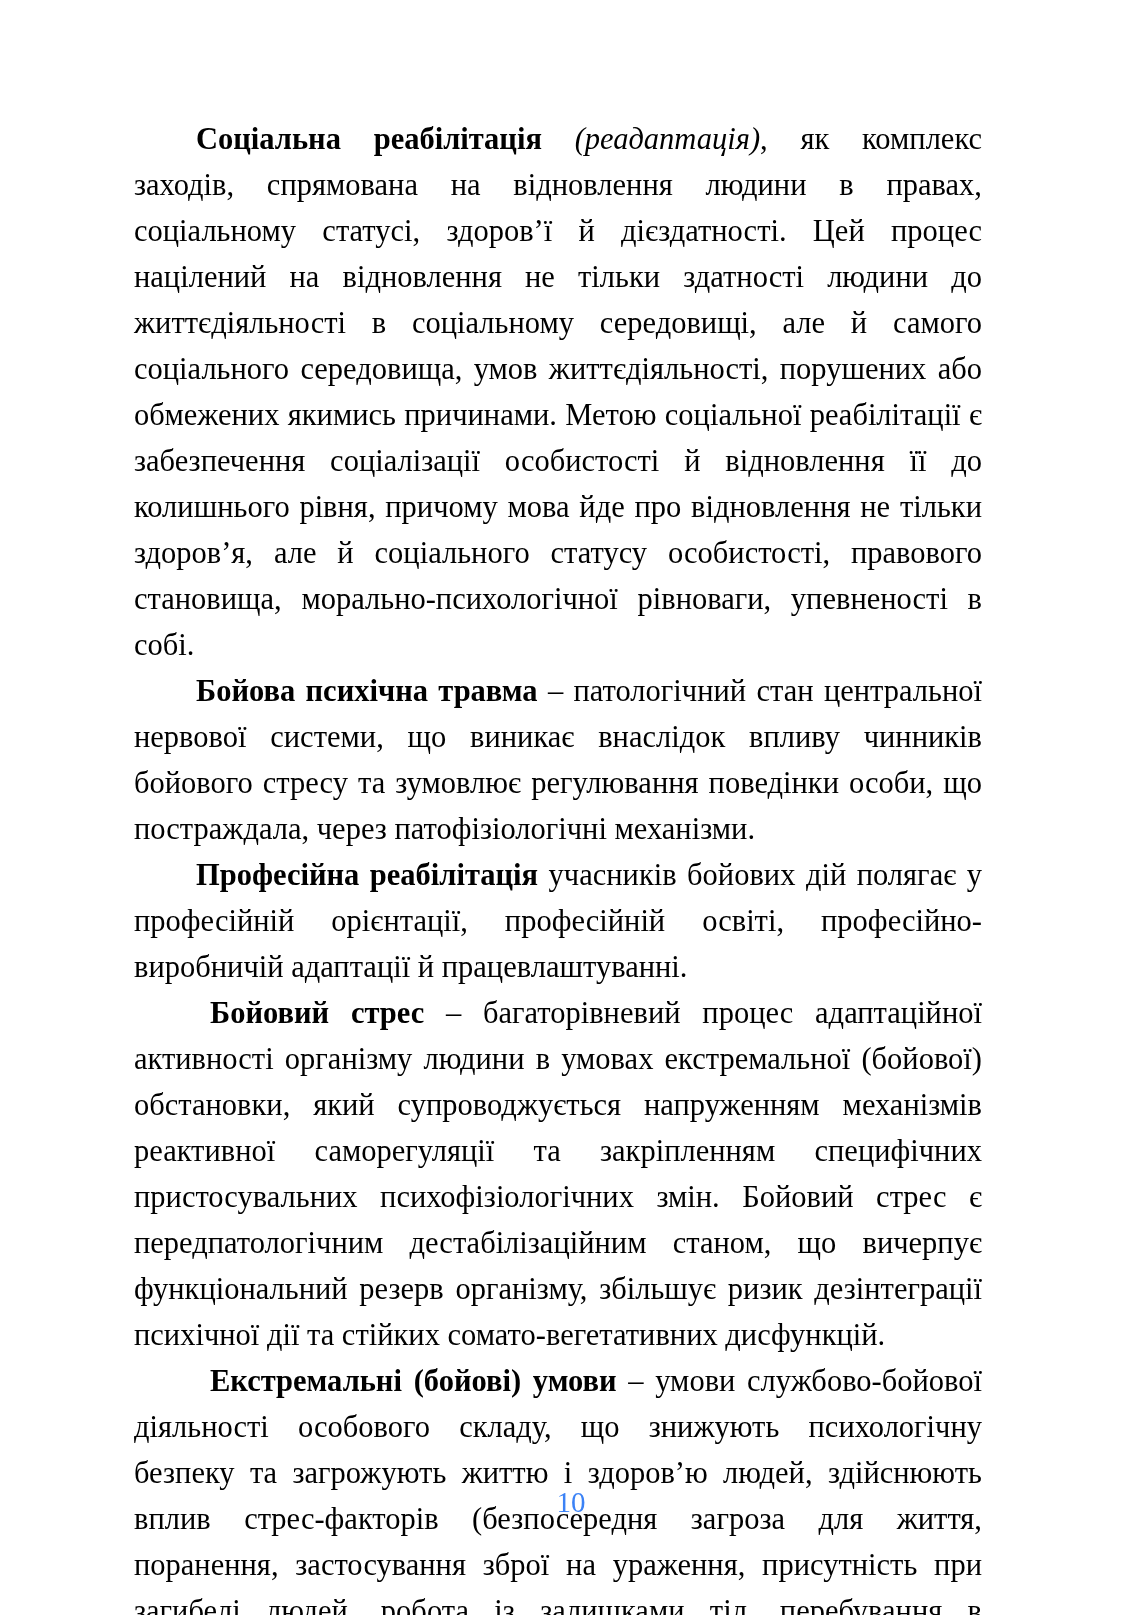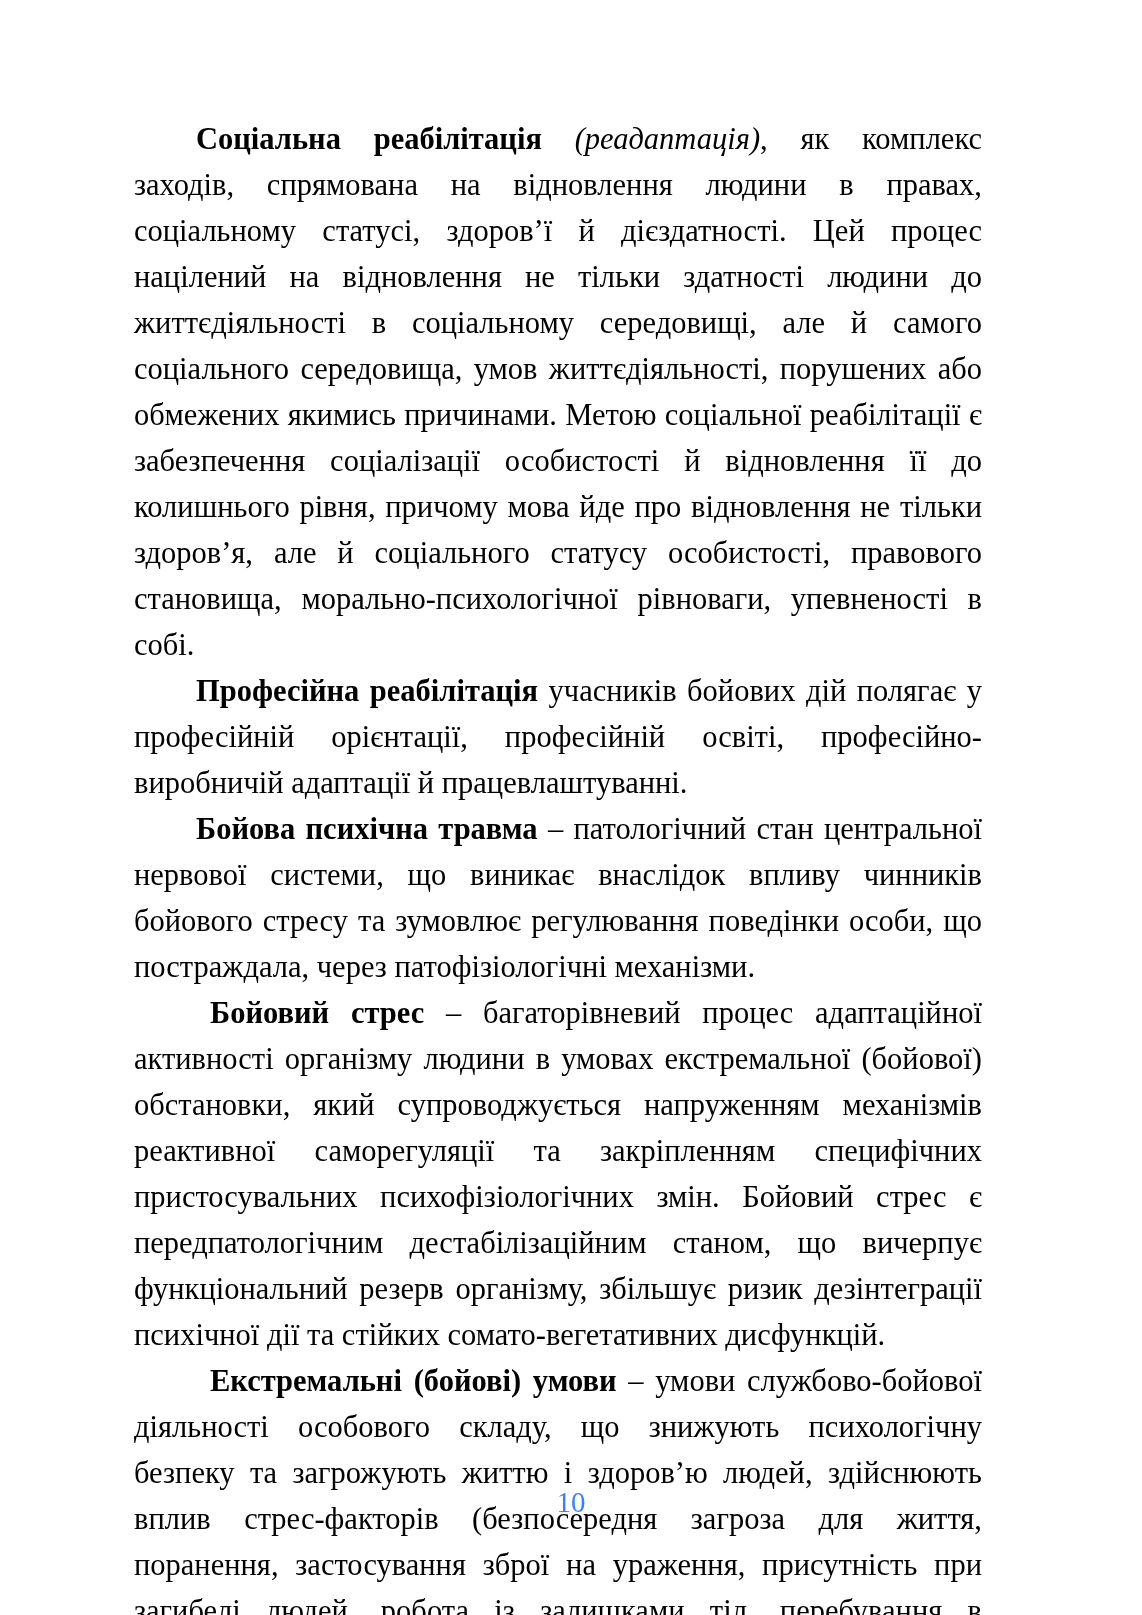--- a/index.html
+++ b/index.html
@@ -60,23 +60,23 @@
 </style>
 </head>
 <body>
 
 <div class="page">
 
   <div class="text-column">
 
     <p class="para"><span class="term">Соціальна реабілітація</span><span class="alt"> (реадаптація)</span><span>, як комплекс заходів, спрямована на відновлення людини в правах, соціальному статусі, здоров’ї й дієздатності. Цей процес націлений на відновлення не тільки здатності людини до життєдіяльності в соціальному середовищі, але й самого соціального середовища, умов життєдіяльності, порушених або обмежених якимись причинами. Метою соціальної реабілітації є забезпечення соціалізації особистості й відновлення її до колишнього рівня, причому мова йде про відновлення не тільки здоров’я, але й соціального статусу особистості, правового становища, морально-психологічної рівноваги, упевненості в собі.</span></p>
 
+    <p class="para"><span class="term">Бойова психічна травма</span><span> – патологічний стан центральної нервової системи, що виникає внаслідок впливу чинників бойового стресу та зумовлює регулювання поведінки особи, що постраждала, через патофізіологічні механізми.</span></p>
+
     <p class="para"><span class="term">Професійна реабілітація</span><span> учасників бойових дій полягає у професійній орієнтації, професійній освіті, професійно-виробничій адаптації й працевлаштуванні.</span></p>
-
-    <p class="para"><span class="term">Бойова психічна травма</span><span> – патологічний стан центральної нервової системи, що виникає внаслідок впливу чинників бойового стресу та зумовлює регулювання поведінки особи, що постраждала, через патофізіологічні механізми.</span></p>
 
     <p class="para indent-wide"><span class="term">Бойовий стрес</span><span> – багаторівневий процес адаптаційної активності організму людини в умовах екстремальної (бойової) обстановки, який супроводжується напруженням механізмів реактивної саморегуляції та закріпленням специфічних пристосувальних психофізіологічних змін. Бойовий стрес є передпатологічним дестабілізаційним станом, що вичерпує функціональний резерв організму, збільшує ризик дезінтеграції психічної дії та стійких сомато-вегетативних дисфункцій.</span></p>
 
     <p class="para indent-wide"><span class="term">Екстремальні (бойові) умови</span><span> – умови службово-бойової діяльності особового складу, що знижують психологічну безпеку та загрожують життю і здоров’ю людей, здійснюють вплив стрес-факторів (безпосередня загроза для життя, поранення, застосування зброї на ураження, присутність при загибелі людей, робота із залишками тіл, перебування в заручниках чи полоні, фізичне, психологічне та сексуальне насильство), унаслідок чого підвищується тривожність, емоційна напруженість, створюється психотравмуючий вплив на психіку людини.</span></p>
 
   </div>
 
   <div class="page-number">10</div>
 
 </div>

